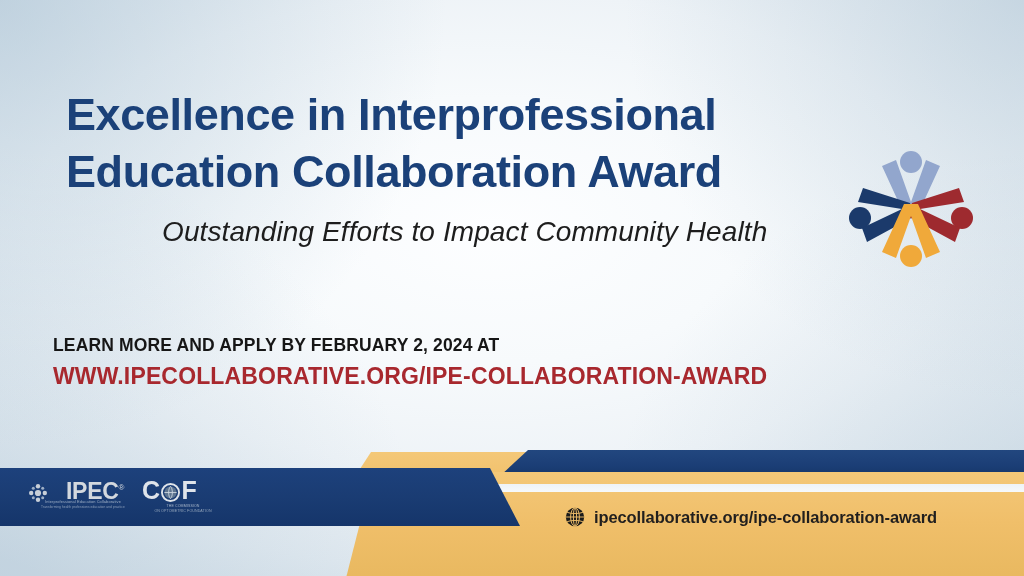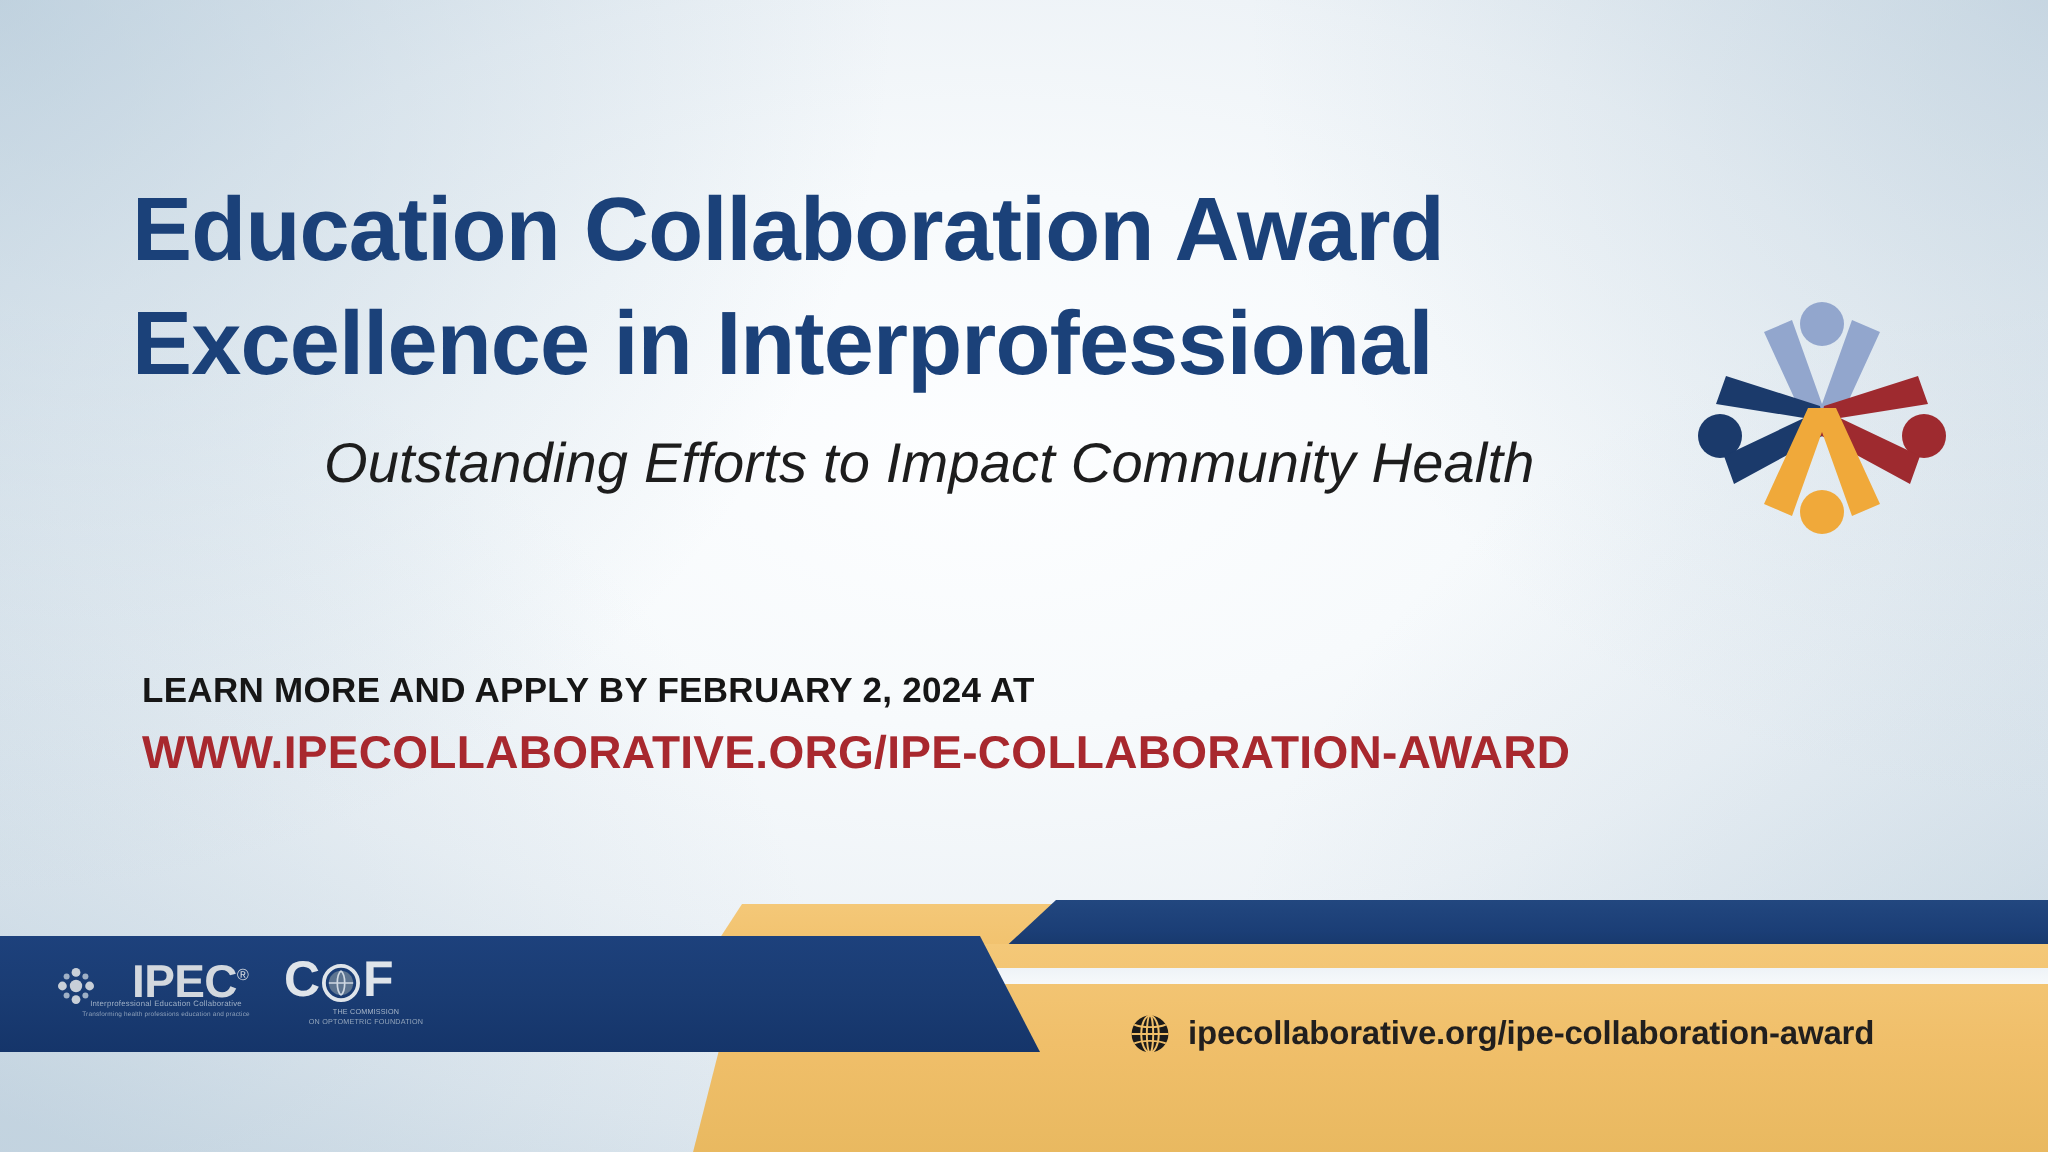--- a/index.html
+++ b/index.html
@@ -70,21 +70,21 @@
     left: 846px;
     top: 146px;
     width: 130px;
     height: 126px;
   }
   .people-mark svg { display: block; width: 100%; height: 100%; }
 
   
   .cta {
     position: absolute;
-    left: 71px;
+    left: 53px;
     top: 333px;
   }
   .cta-line1 {
     color: #161616;
     font-weight: 700;
     font-size: 17.5px;
     letter-spacing: 0.15px;
     line-height: 24px;
     white-space: nowrap;
   }
@@ -270,22 +270,22 @@
     line-height: 20px;
     white-space: nowrap;
   }
 </style>
 </head>
 <body>
 
 <div class="slide">
 
   <div class="headline">
+    <div class="title-line">Excellence in Interprofessional</div>
     <div class="title-line">Education Collaboration Award</div>
-    <div class="title-line">Excellence in Interprofessional</div>
     <div class="subtitle">Outstanding Efforts to Impact Community Health</div>
   </div>
 
   <div class="people-mark">
     <svg viewBox="0 0 130 126" xmlns="http://www.w3.org/2000/svg">
 
       <g>
         <circle cx="65" cy="16" r="11" fill="#92a6cd"></circle>
         <path d="M36 20 L50 14 L65 56 L80 14 L94 20 L72 68 L58 68 Z" fill="#92a6cd"></path>
       </g>

